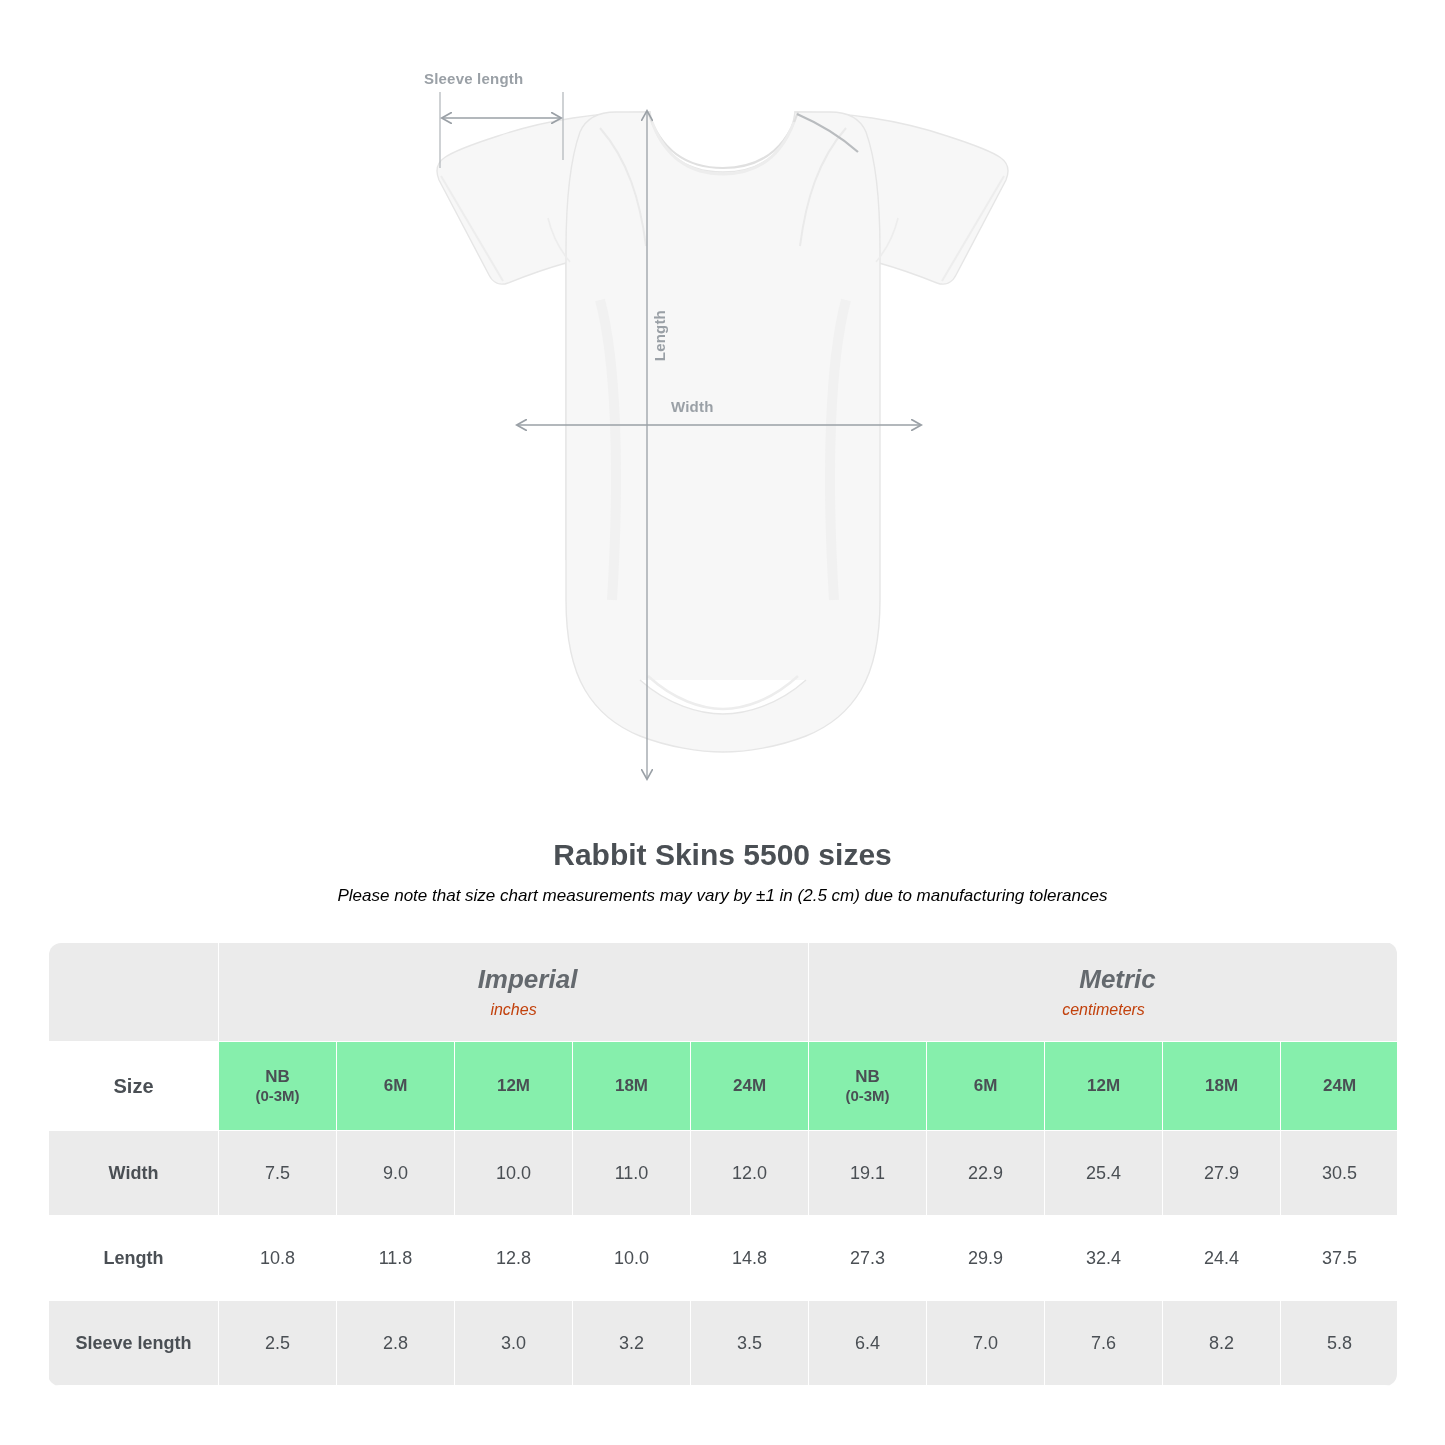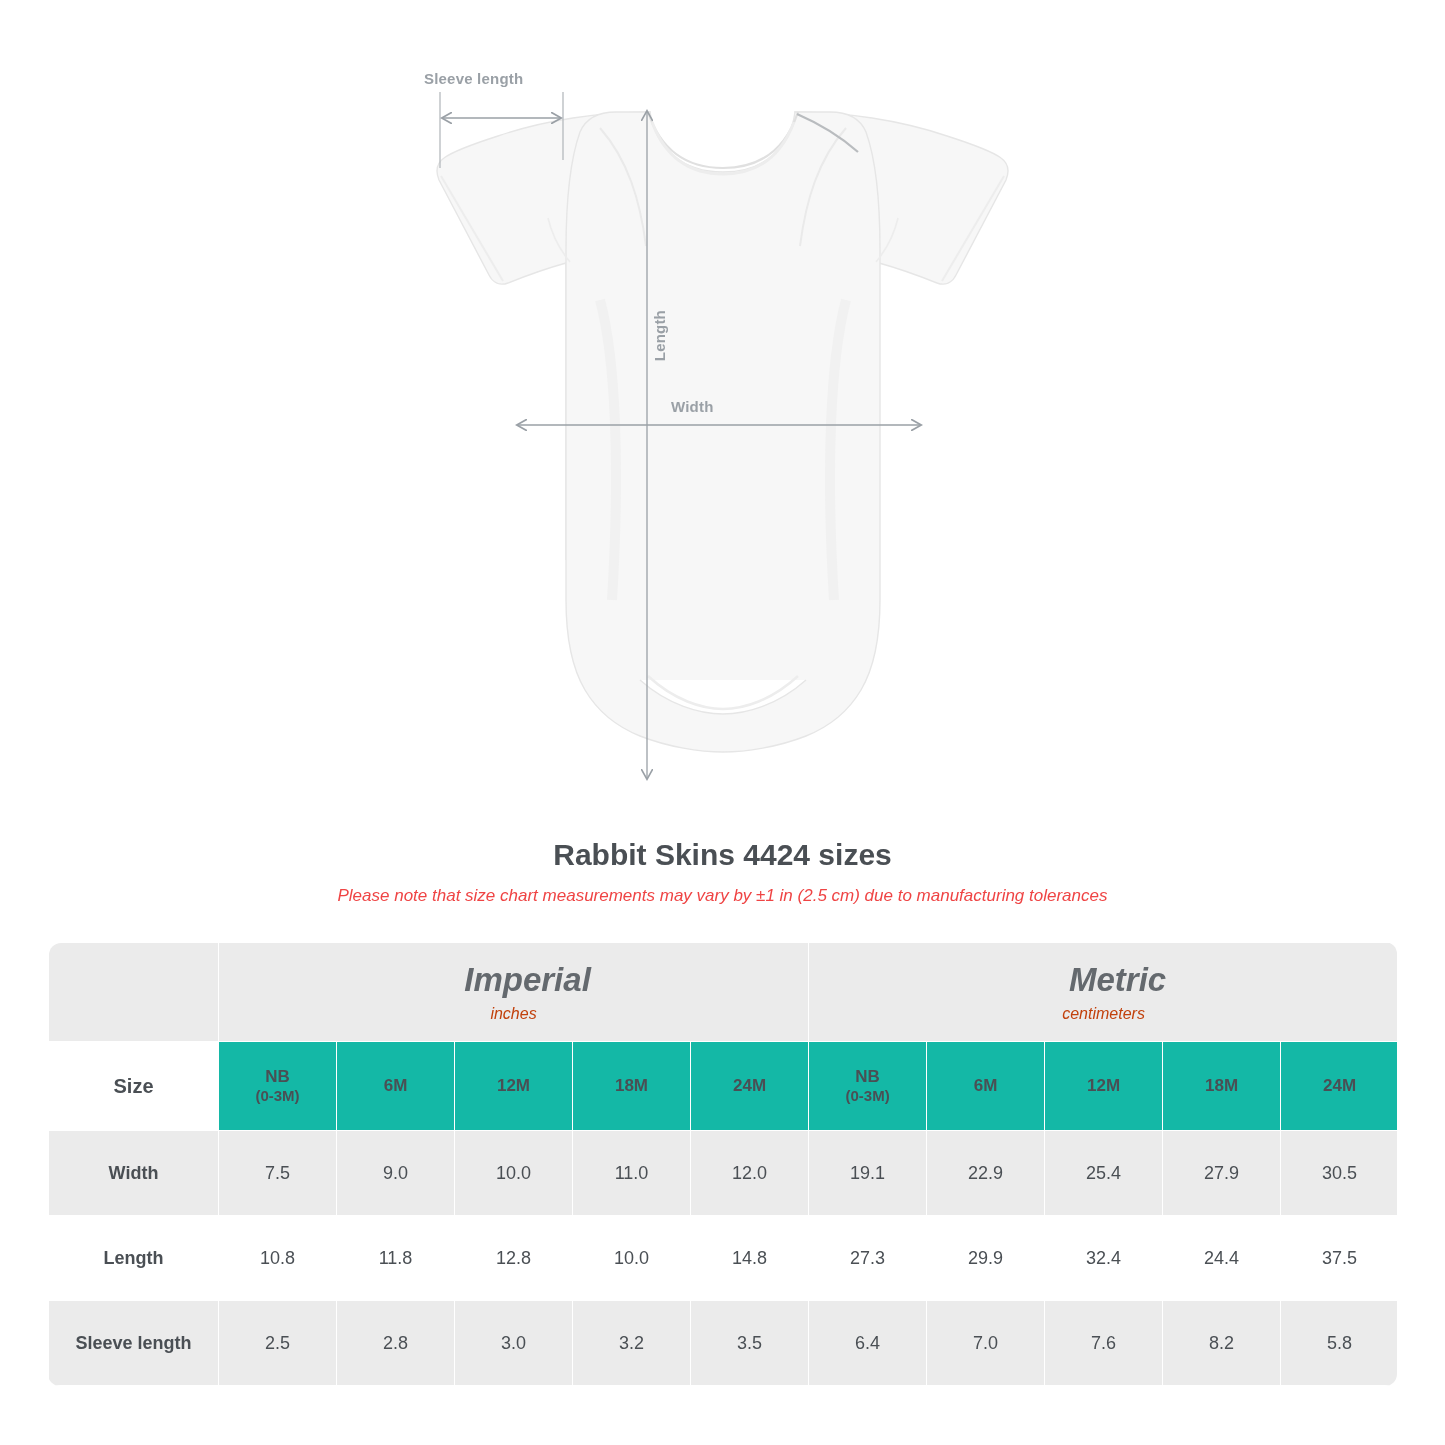--- a/index.html
+++ b/index.html
@@ -61,21 +61,21 @@
   }
   .chart-title {
     font-size: 30px;
     font-weight: bold;
     color: #4a4f54;
     margin: 0 0 14px 0;
   }
   .chart-note {
     font-size: 17px;
     font-style: italic;
-    color: #ef4444;
+    color: #000000;
     margin: 0;
   }
 
   
   .table-wrap {
     margin: 36px 48px 0 48px;
     border-radius: 12px;
     overflow: hidden;
   }
   table.size-table {
@@ -90,35 +90,35 @@
     vertical-align: middle;
     font-size: 17px;
     color: #4a4f54;
   }
   .unit-row td {
     background: #ebebeb;
     height: 96px;
     border: none;
   }
   .unit-title {
-    font-size: 33px;
+    font-size: 26px;
     font-style: italic;
     font-weight: bold;
     color: #64696e;
     line-height: 1.15;
     padding-left: 28px;
   }
   .unit-sub {
     font-size: 16px;
     font-style: italic;
     color: #c2410c;
     margin-top: 6px;
   }
   .hdr-row td {
-    background: #14b8a6;
+    background: #86efac;
     height: 86px;
     font-weight: bold;
     font-size: 16px;
     color: #4a4f54;
     line-height: 1.25;
   }
   .hdr-row td.rowlabel {
     background: #ffffff;
     font-size: 20px;
   }
@@ -235,21 +235,21 @@
         <line x1="518" y1="425" x2="920" y2="425" stroke="#9aa0a6" stroke-width="1.3" marker-start="url(#arrStart)" marker-end="url(#arrEnd)"></line>
       </g>
     </svg>
 
     <div class="dim-label sleeve">Sleeve length</div>
     <div class="dim-label width">Width</div>
     <div class="dim-label length">Length</div>
   </div>
 
   <div class="title-block">
-    <h1 class="chart-title">Rabbit Skins 4424 sizes</h1>
+    <h1 class="chart-title">Rabbit Skins 5500 sizes</h1>
     <p class="chart-note">Please note that size chart measurements may vary by ±1 in (2.5 cm) due to manufacturing tolerances</p>
   </div>
 
   <div class="table-wrap">
     <table class="size-table">
       <colgroup>
         <col style="width:170px">
         <col style="width:118px">
           <col style="width:118px">
           <col style="width:118px">

